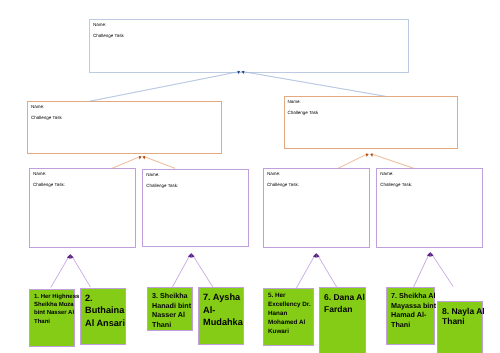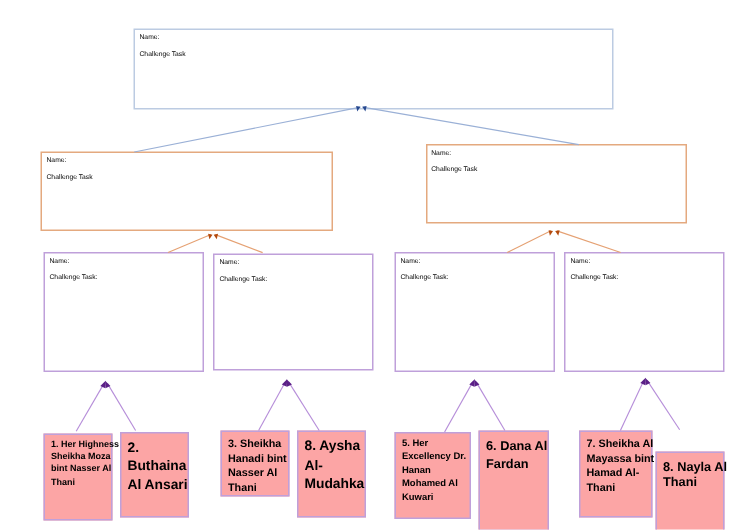--- a/index.html
+++ b/index.html
@@ -42,21 +42,21 @@
     position: absolute;
     left: 3px;
     white-space: nowrap;
     font-size: 4.5px;
     line-height: 5px;
     color: #000000;
   }
   .leaf {
     position: absolute;
     box-sizing: border-box;
-    background: #fca5a5;
+    background: #84cc16;
     border: 1.15px solid #bfa0da;
   }
   .leaf .txt {
     position: absolute;
     left: 4px;
     top: 2px;
     width: 120px;
     color: #000000;
     font-weight: bold;
   }
@@ -139,21 +139,21 @@
   <div class="leaf" style="left:29px; top:289px; width:45.5px; height:58px;">
     <div class="txt" style="font-size:6px; line-height:8.4px; top:2.6px; width:46px;">1. Her Highness Sheikha Moza bint Nasser Al Thani</div>
   </div>
   <div class="leaf" style="left:80px; top:288px; width:46px; height:57px;">
     <div class="txt" style="font-size:9.2px; line-height:12.6px; top:2.6px; width:42px;">2. Buthaina Al Ansari</div>
   </div>
   <div class="leaf" style="left:147px; top:287px; width:45.5px; height:44px;">
     <div class="txt" style="font-size:7.2px; line-height:9.9px; top:2.6px; width:42px;">3. Sheikha Hanadi bint Nasser Al Thani</div>
   </div>
   <div class="leaf" style="left:198px; top:287px; width:46px; height:58px;">
-    <div class="txt" style="font-size:9.2px; line-height:12.9px; top:2.6px; width:40px;">8. Aysha Al-Mudahka</div>
+    <div class="txt" style="font-size:9.2px; line-height:12.9px; top:2.6px; width:40px;">7. Aysha Al-Mudahka</div>
   </div>
   <div class="leaf" style="left:263px; top:288px; width:50.5px; height:58px;">
     <div class="txt" style="font-size:6.3px; line-height:9.0px; top:2.2px; width:45px;">5. Her Excellency Dr. Hanan Mohamed Al Kuwari</div>
   </div>
   <div class="leaf" style="left:319px; top:287px; width:46.5px; height:67px;">
     <div class="txt" style="font-size:8.5px; line-height:12px; top:2.6px; width:42px;">6. Dana Al Fardan</div>
   </div>
   <div class="leaf" style="left:386px; top:287px; width:49px; height:58px;">
     <div class="txt" style="font-size:7.2px; line-height:9.9px; top:2.6px; width:46px;">7. Sheikha Al Mayassa bint Hamad Al-Thani</div>
   </div>

